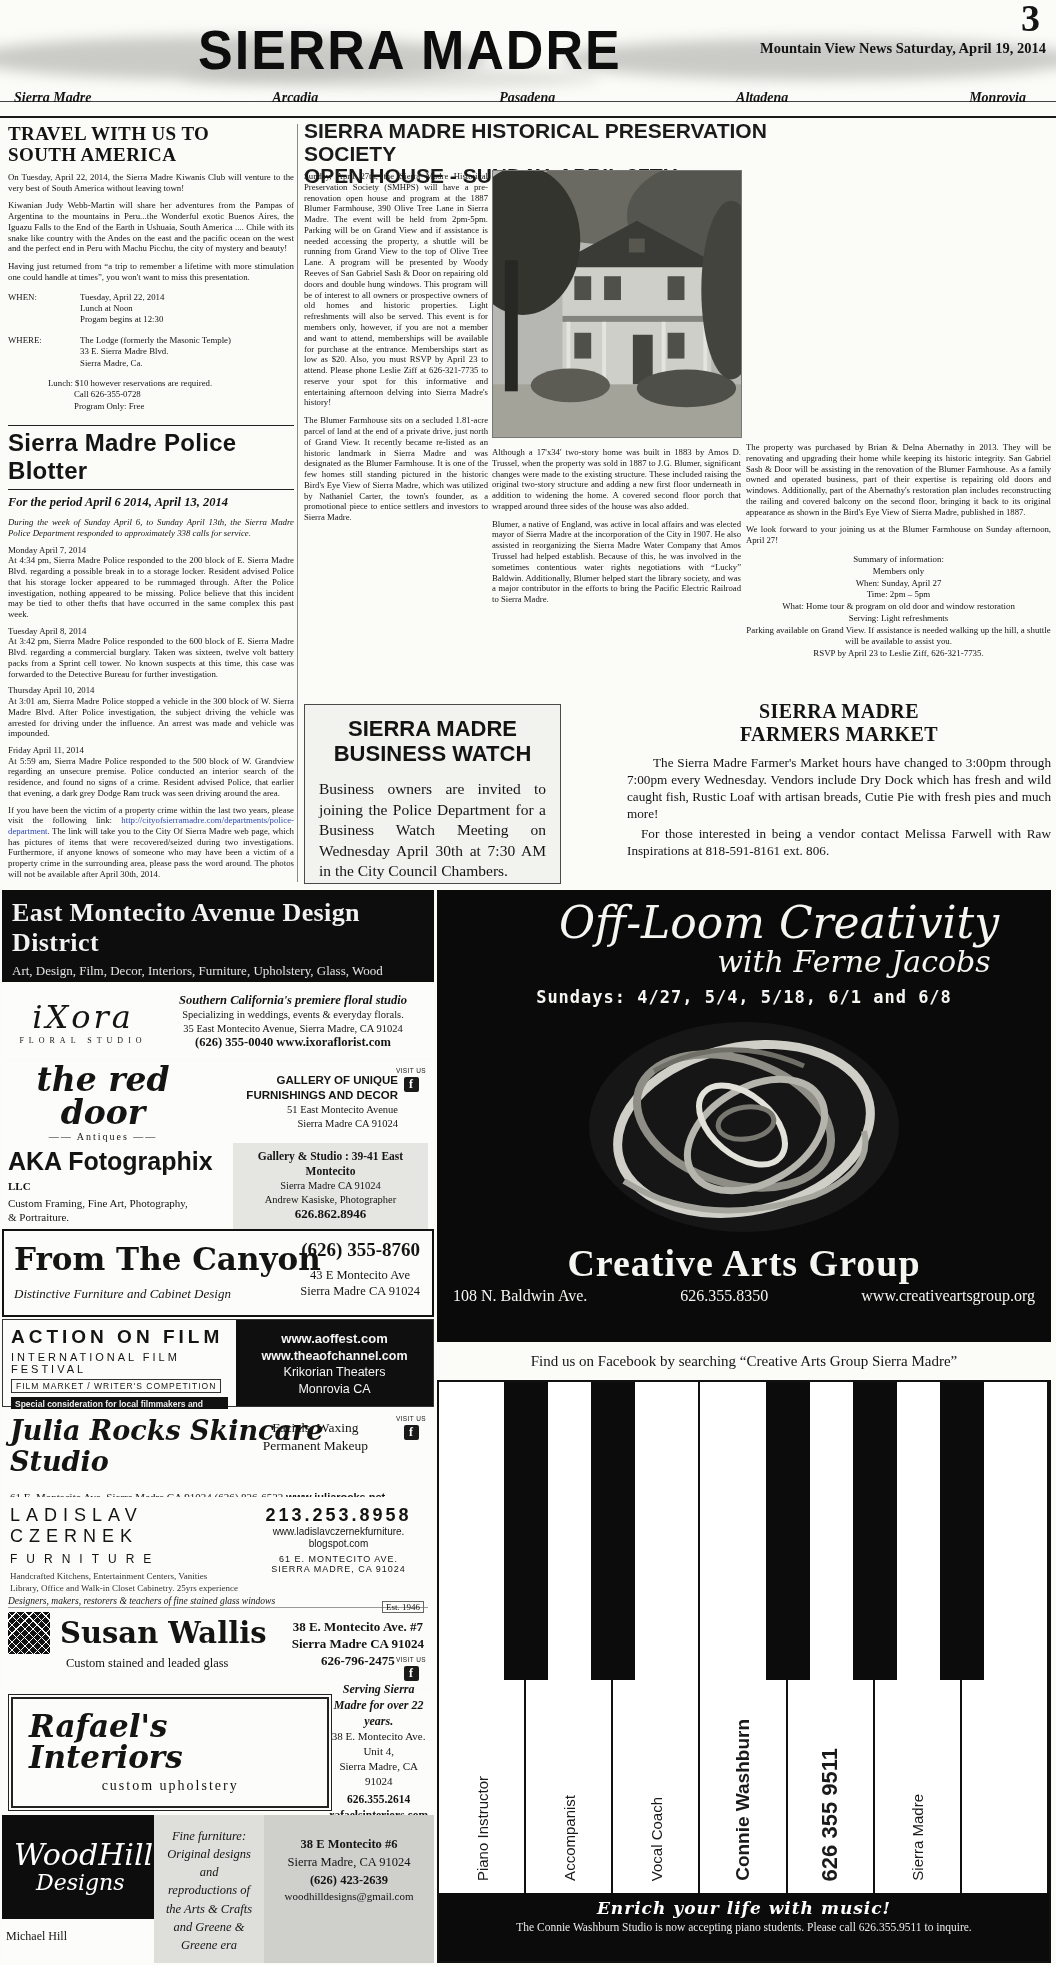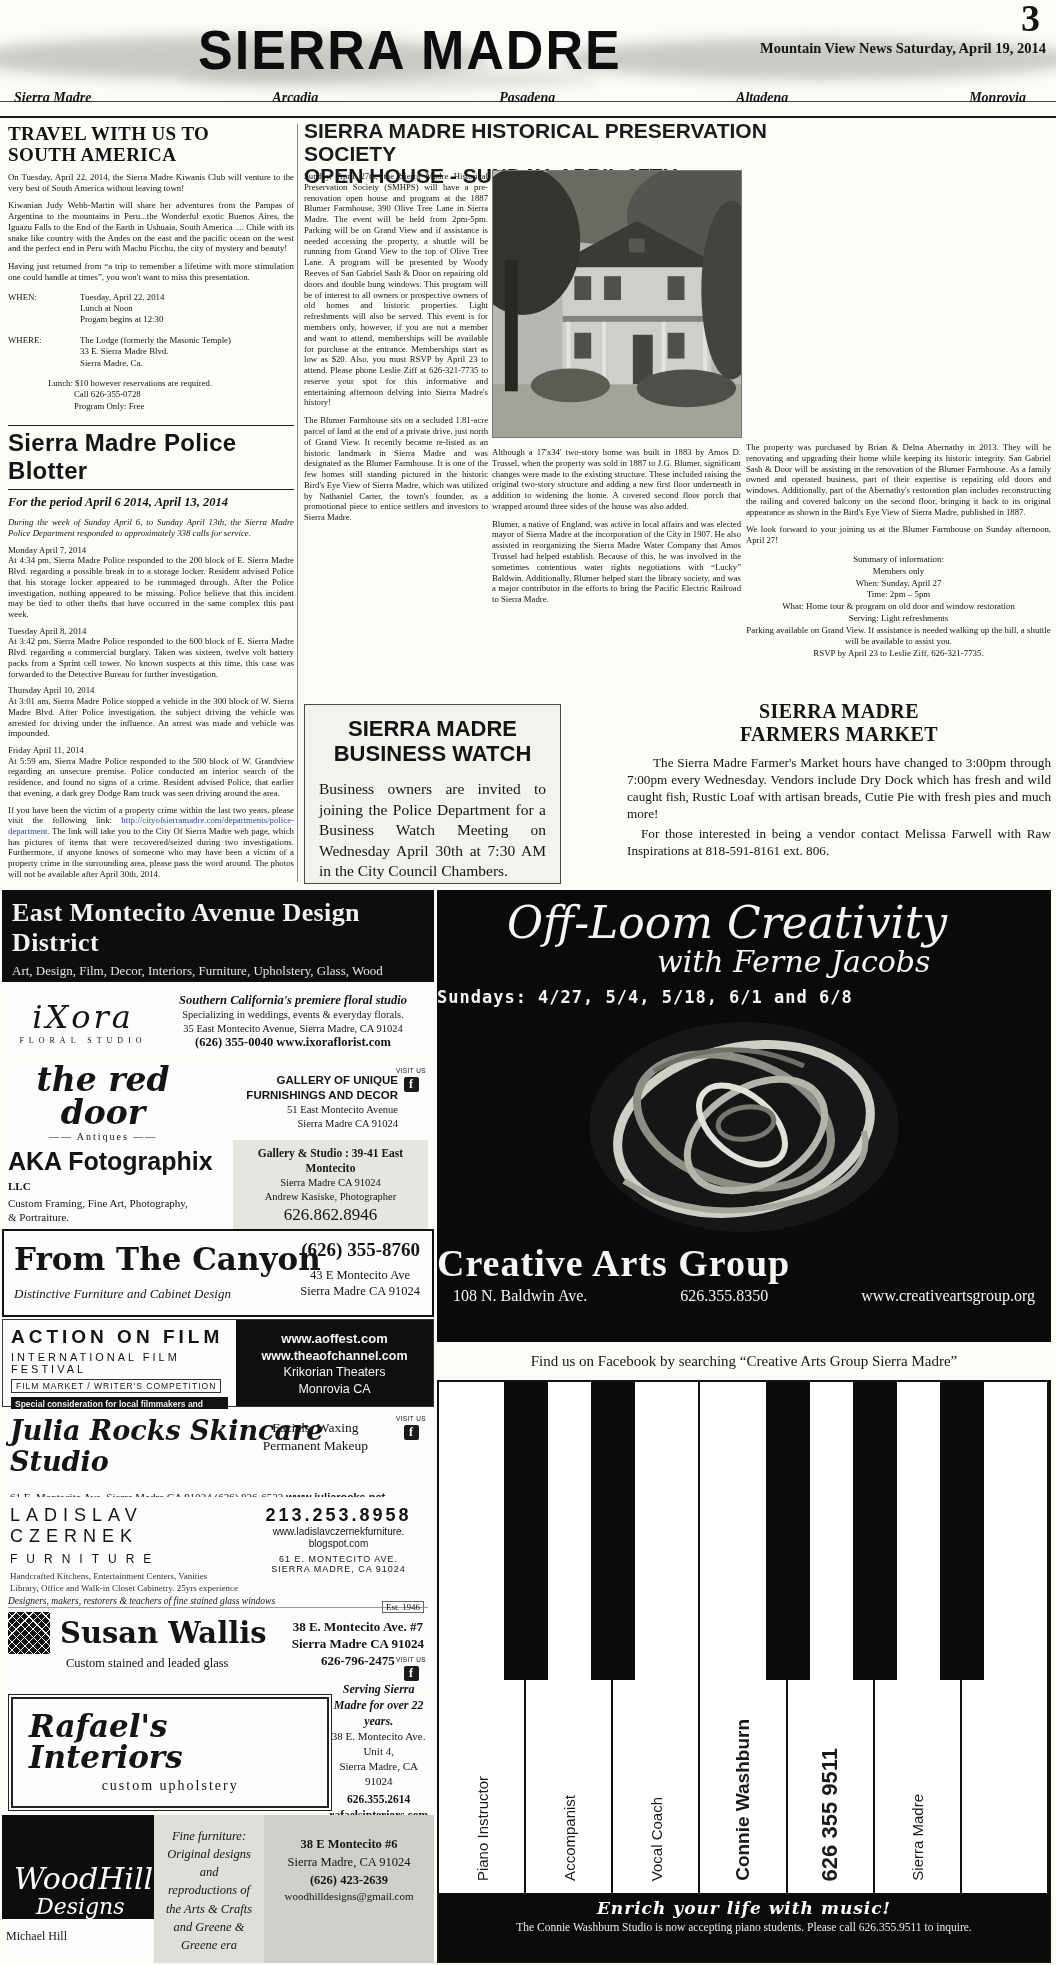--- a/index.html
+++ b/index.html
@@ -81,21 +81,21 @@
 .visit-label{display:block;font-size:6.5px;letter-spacing:.4px;font-family:"Liberation Sans",sans-serif}
 .fb-icon{display:inline-block;width:15px;height:15px;background:#1a1a1a;color:#fff;font-weight:bold;font-size:12px;line-height:15px;border-radius:2px;text-align:center}
 .ad-aka{height:82px;display:flex;align-items:center;padding:2px 6px}
 .aka-left{flex:1}
 .aka-name{font-family:"Liberation Sans",sans-serif;font-weight:bold;font-size:25px}
 .aka-llc{font-size:11px;font-weight:bold}
 .aka-sub{font-size:11px;line-height:1.25;margin-top:3px}
 .aka-right{width:195px;background:#e5e5e1;padding:6px 4px;text-align:center;line-height:1.3}
 .aka-r1{font-weight:bold;font-size:11.5px}
 .aka-r2,.aka-r3{font-size:10.5px}
-.aka-r4{font-weight:normal;font-size:17px}
+.aka-r4{font-weight:bold;font-size:13px}
 .ad-cy{height:88px;border:2px solid #111;padding:12px 10px}
 .cy-name{font-family:"DejaVu Serif",serif;font-weight:bold;font-size:31px;line-height:1.05}
 .cy-sub{font-size:13px;margin-top:10px;font-style:italic}
 .cy-phone{position:absolute;right:12px;top:8px;font-weight:bold;font-size:19px}
 .cy-addr{position:absolute;right:12px;top:36px;text-align:center;font-size:12.5px;line-height:1.3}
 .ad-aof{height:88px;border:1px solid #333;display:flex}
 .aof-left{flex:1;padding:6px 8px}
 .aof-name{font-family:"Liberation Sans",sans-serif;font-weight:bold;font-size:19px;letter-spacing:4px}
 .aof-sub{font-size:11px;letter-spacing:3px;margin-top:3px;font-family:"Liberation Sans",sans-serif}
 .aof-box{display:inline-block;border:1px solid #333;font-size:8.5px;padding:1px 4px;margin-top:4px;letter-spacing:1px;font-family:"Liberation Sans",sans-serif}
@@ -129,31 +129,31 @@
 .ad-rf{height:122px;display:flex;align-items:center;padding:6px}
 .rf-box{border:2px solid #222;outline:1px solid #222;outline-offset:2px;padding:12px 16px;margin-left:3px}
 .rf-name{font-family:"DejaVu Serif",serif;font-style:italic;font-weight:bold;font-size:31px;line-height:1}
 .rf-sub{text-align:center;font-size:14px;letter-spacing:2px;margin-top:5px}
 .rf-right{flex:1;text-align:center;line-height:1.35}
 .rf-r1{font-weight:bold;font-style:italic;font-size:12px}
 .rf-r2,.rf-r3{font-size:11px}
 .rf-r4{font-weight:bold;font-size:11.5px;margin-top:4px}
 .ad-wh{height:148px;display:flex}
 .wh-left{width:152px}
-.wh-logo{background:#0d0d0d;color:#fff;height:104px;display:flex;flex-direction:column;justify-content:flex-end;padding-left:12px}
+.wh-logo{background:#0d0d0d;color:#fff;height:104px;display:flex;flex-direction:column;justify-content:center;padding-left:12px}
 .wh-l1{font-family:"DejaVu Serif",serif;font-style:italic;font-size:30px;line-height:1}
 .wh-l2{font-family:"DejaVu Serif",serif;font-style:italic;font-size:22px;margin-left:22px}
 .wh-owner{font-size:12px;padding:10px 12px 0 4px}
 .wh-mid{flex:1;background:#dededa;padding:12px 10px;font-size:12.5px;font-style:italic;line-height:1.45;text-align:center}
 .wh-right{width:170px;background:#cfcfcb;padding:20px 8px;text-align:center;font-size:12.5px;line-height:1.45}
 .wh-a1,.wh-ph{font-weight:bold}
 .wh-em{font-size:11px}
 
 
-.ca-ad{position:absolute;left:437px;top:890px;width:614px;height:452px;background:#0a0a0a;color:#f5f5f2;text-align:left;overflow:hidden}
+.ca-ad{position:absolute;left:437px;top:890px;width:614px;height:452px;background:#0a0a0a;color:#f5f5f2;text-align:center;overflow:hidden}
 .ca-title{margin-top:10px;padding-left:70px;font-family:"DejaVu Serif",serif;font-style:italic;font-size:44px;line-height:1.05}
 .ca-sub{padding-left:220px;font-family:"DejaVu Serif",serif;font-style:italic;font-size:30px;margin-top:-2px}
 .ca-dates{margin-top:8px;font-family:"DejaVu Sans Mono",monospace;font-weight:bold;font-size:17px;letter-spacing:1px}
 .ca-sculpt{display:block;margin:4px auto 0}
 .ca-name{font-weight:bold;font-size:38px;letter-spacing:1px;margin-top:-2px}
 .ca-addr-row{display:flex;justify-content:space-between;align-items:center;padding:0 16px;font-size:16px;margin-top:2px}
 .fb-line{position:absolute;left:437px;top:1346px;width:614px;height:30px;display:flex;align-items:center;justify-content:center;font-size:15px;color:#151515}
 
 
 .piano{position:absolute;left:437px;top:1380px;width:614px;height:583px;border:2px solid #111;background:#fff}

